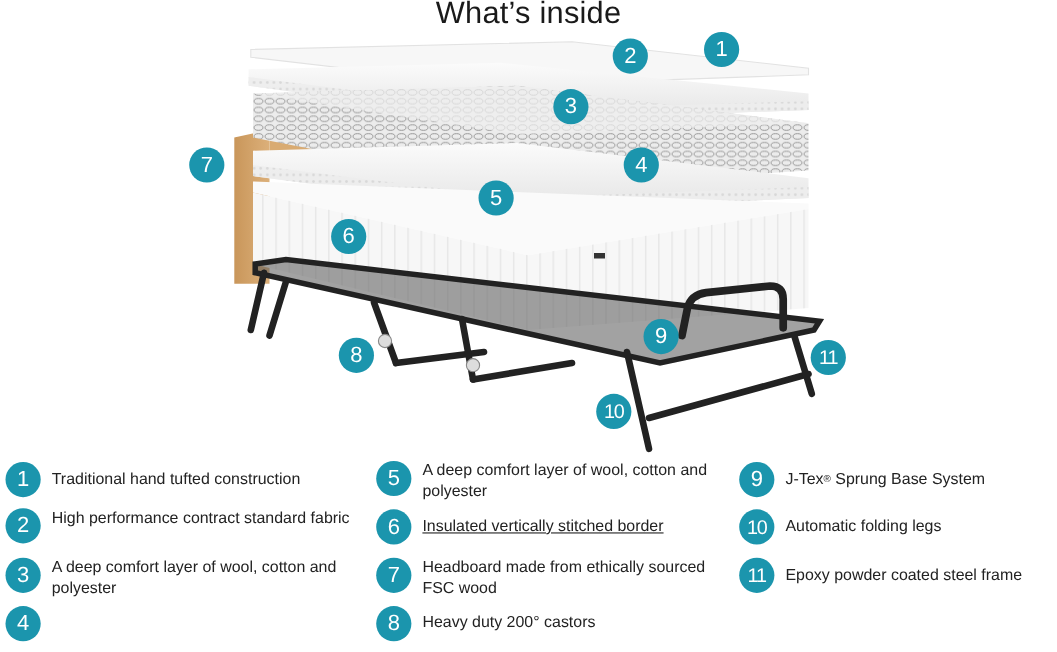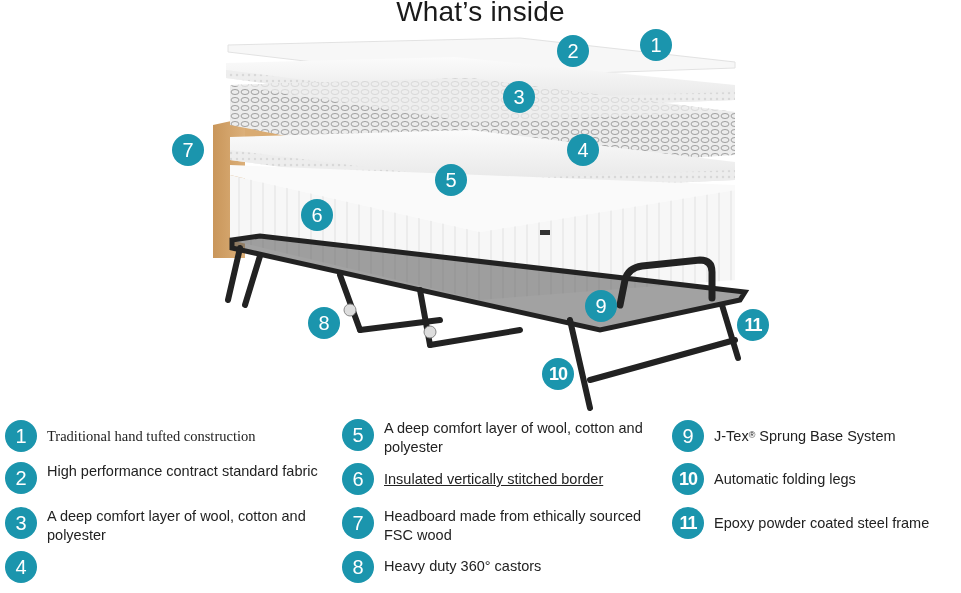--- a/index.html
+++ b/index.html
@@ -13,21 +13,21 @@
     }
 
     .illustration { position: absolute; left: 0; top: 0; width: 961px; height: 420px; }
 
     .badge {
       position: absolute; width: 32px; height: 32px; border-radius: 50%;
       background: #1b95ad; color: #ffffff;
       display: flex; align-items: center; justify-content: center;
       font-size: 20px; font-weight: 400; line-height: 1;
     }
-    .badge.two { font-size: 18px; letter-spacing: -1px; font-weight: bold; }
+    .badge.two { font-size: 18px; letter-spacing: -1px; }
 
     .legend-item { position: absolute; display: flex; align-items: flex-start; }
     .legend-item .badge { position: static; flex: 0 0 32px; }
     .legend-text {
       margin-left: 10px; font-size: 14.5px; line-height: 19px; color: #222;
       width: 280px;
     }
     .legend-text sup { font-size: 9px; vertical-align: top; position: relative; top: -1px; }
   </style>
 </head>
@@ -116,21 +116,21 @@
 <div class="badge" style="left:435px;top:164px;">5</div>
 <div class="badge" style="left:301px;top:199px;">6</div>
 <div class="badge" style="left:172px;top:134px;">7</div>
 <div class="badge" style="left:308px;top:307px;">8</div>
 <div class="badge" style="left:585px;top:290px;">9</div>
 <div class="badge two" style="left:542px;top:358px;">10</div>
 <div class="badge two" style="left:737px;top:309px;">11</div>
 
 <div class="legend-item" style="left:5px;top:420px;">
   <div class="badge">1</div>
-  <div class="legend-text" style="margin-top:7px;font-family:Liberation Serif, serif;">Traditional hand tufted construction</div>
+  <div class="legend-text" style="margin-top:7px;">Traditional hand tufted construction</div>
 </div>
 <div class="legend-item" style="left:5px;top:462px;">
   <div class="badge">2</div>
   <div class="legend-text">High performance contract standard fabric</div>
 </div>
 <div class="legend-item" style="left:5px;top:507px;">
   <div class="badge">3</div>
   <div class="legend-text">A deep comfort layer of wool, cotton and polyester</div>
 </div>
 <div class="legend-item" style="left:5px;top:551px;">
@@ -144,21 +144,21 @@
 <div class="legend-item" style="left:342px;top:463px;">
   <div class="badge">6</div>
   <div class="legend-text" style="margin-top:7px;text-decoration:underline;">Insulated vertically stitched border</div>
 </div>
 <div class="legend-item" style="left:342px;top:507px;">
   <div class="badge">7</div>
   <div class="legend-text">Headboard made from ethically sourced FSC wood</div>
 </div>
 <div class="legend-item" style="left:342px;top:551px;">
   <div class="badge">8</div>
-  <div class="legend-text" style="margin-top:6px;">Heavy duty 360° castors</div>
+  <div class="legend-text" style="margin-top:6px;">Heavy duty 200° castors</div>
 </div>
 
 <div class="legend-item" style="left:672px;top:420px;">
   <div class="badge">9</div>
   <div class="legend-text" style="margin-top:7px;"><span>J-Tex</span><sup>®</sup><span> Sprung Base System</span></div>
 </div>
 <div class="legend-item" style="left:672px;top:463px;">
   <div class="badge two">10</div>
   <div class="legend-text" style="margin-top:7px;">Automatic folding legs</div>
 </div>

